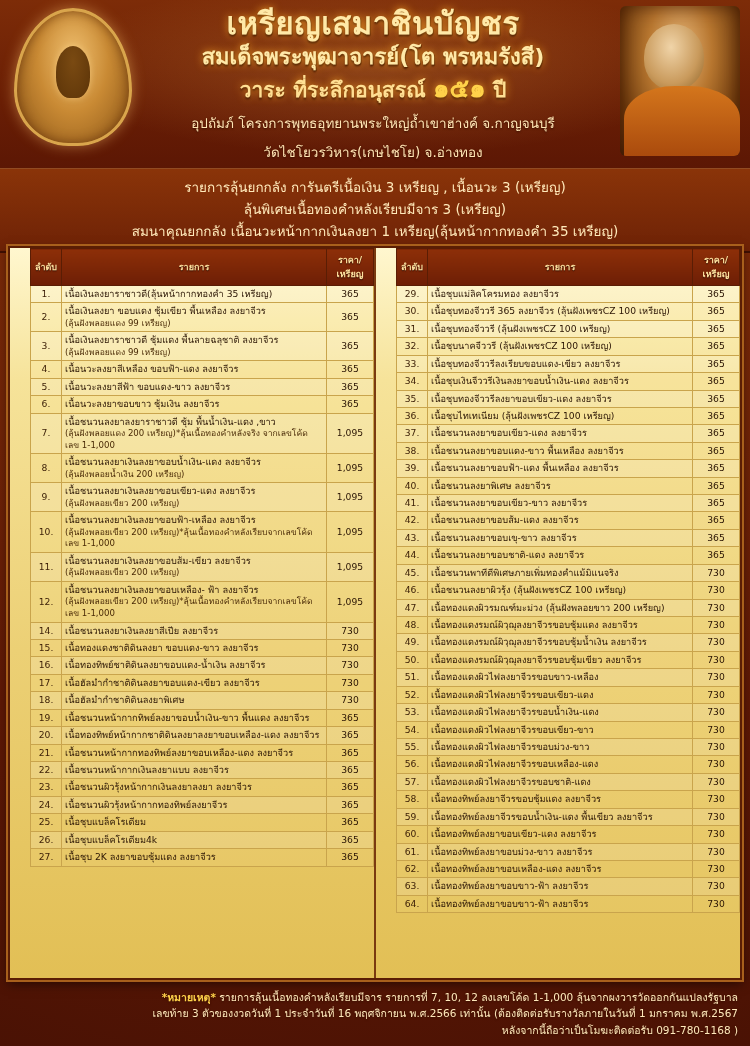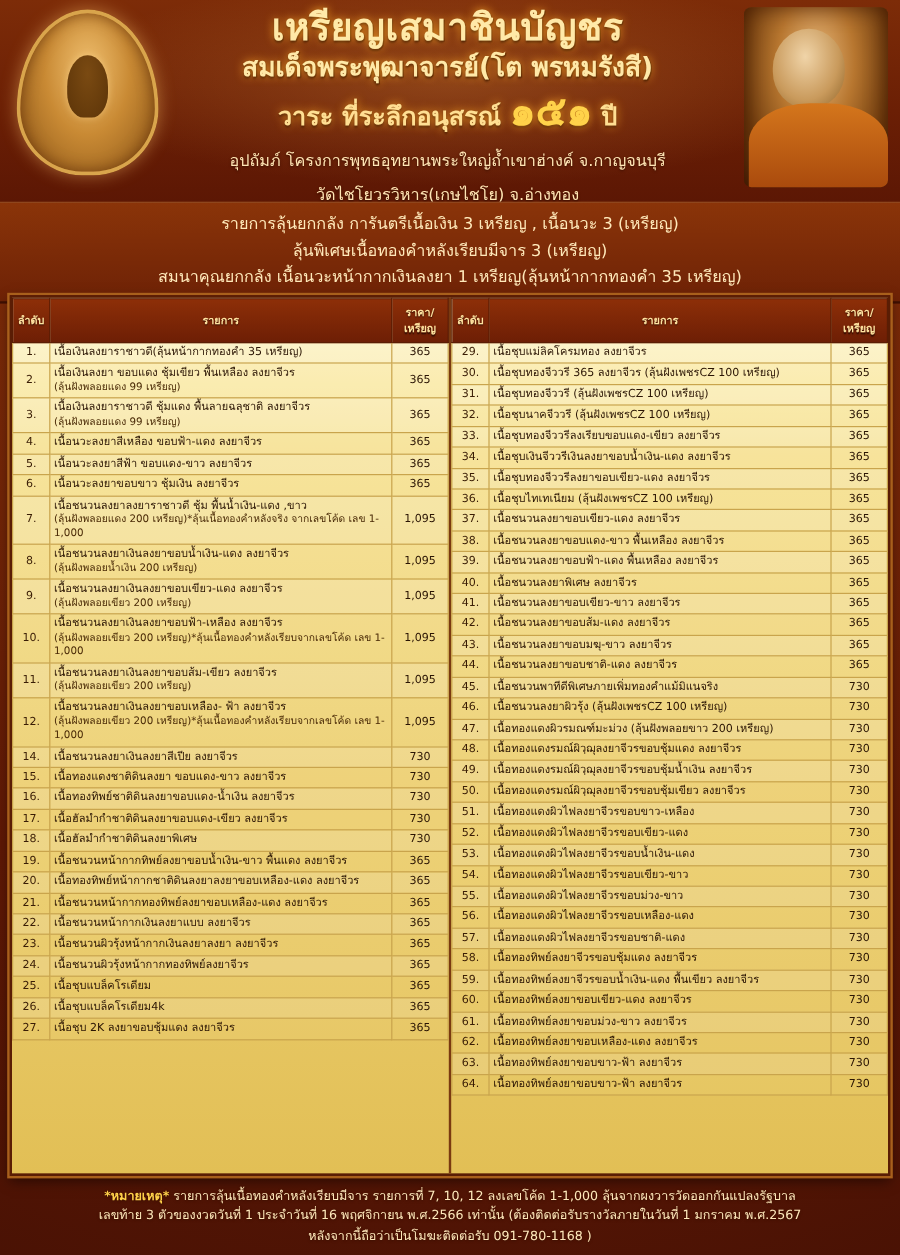--- a/index.html
+++ b/index.html
@@ -69,21 +69,21 @@
   .t2{
     font-size:22px;font-weight:bold;color:#ffe9a8;
     text-shadow:0 0 8px rgba(255,170,40,.9),0 2px 2px #3a1000,1px 1px 0 #5a2400;
     line-height:1.3;
   }
   .t3{
     font-size:21px;font-weight:bold;color:#ffdf93;
     text-shadow:0 0 8px rgba(255,170,40,.9),0 2px 2px #3a1000;
     line-height:1.35;
   }
-  .t3 .years{color:#ffd24a;font-size:34px;}
+  .t3 .years{color:#ffd24a;font-size:26px;}
   .t4{
     margin-top:6px;font-size:13.5px;color:#ffe5b4;
     text-shadow:0 1px 2px #3a1000;line-height:1.7;
   }
 
   
   .subbanner{
     margin:0;padding:8px 10px 8px;
     background:linear-gradient(180deg,#8a3409 0%, #6e2206 100%);
     text-align:center;
@@ -98,21 +98,21 @@
 
   
   .tablewrap{
     position:absolute;left:8px;right:8px;top:246px;bottom:66px;
     display:flex;gap:0;
     background:linear-gradient(180deg,#fff7cf 0%, #f6e39a 18%, #ecd075 55%, #e2bf55 100%);
     border:2px solid #5a1d04;
     box-shadow:0 0 0 2px #a8601c, 0 4px 10px rgba(0,0,0,.5);
     overflow:hidden;
   }
-  .col{flex:1 1 50%;display:flex;flex-direction:column;min-width:0;}
+  .col{flex:1 1 50%;display:flex;flex-direction:column;min-width:0;padding-left:20px;}
   .col.left{border-right:2px solid #7a3a10;}
   table{
     width:100%;border-collapse:collapse;table-layout:fixed;
   }
   thead th{
     background:linear-gradient(180deg,#8d2f08 0%, #6d1e05 100%);
     color:#ffe3a0;font-size:9px;font-weight:bold;
     padding:4px 2px;border:1px solid #5a1d04;
     text-shadow:0 1px 1px #2e0b00;
   }
@@ -128,21 +128,21 @@
   td.c-price{text-align:center;width:42px;}
   tbody tr:nth-child(odd) td{background:rgba(255,255,255,.16);}
   tbody tr:nth-child(even) td{background:rgba(255,240,170,.10);}
   .sub{display:block;font-size:8.6px;color:#4a2a06;}
 
   
   .footer{
     position:absolute;left:8px;right:8px;bottom:6px;
     font-size:10.5px;color:#ffe9bb;line-height:1.55;
     text-shadow:0 1px 2px #3a1000;
-    text-align:center;padding:2px 4px;
+    text-align:right;padding:2px 4px;
   }
   .footer .note-label{color:#ffd24a;font-weight:bold;}
 </style>
 </head>
 <body>
 
 <div class="page">
 
   <div class="header">
     <div class="hdr-amulet"></div>
@@ -383,21 +383,21 @@
               <td><span>เนื้อชนวนลงยาขอบเขียว-ขาว ลงยาจีวร</span></td>
               <td class="c-price">365</td>
             </tr>
             <tr>
               <td class="c-no">42.</td>
               <td><span>เนื้อชนวนลงยาขอบส้ม-แดง ลงยาจีวร</span></td>
               <td class="c-price">365</td>
             </tr>
             <tr>
               <td class="c-no">43.</td>
-              <td><span>เนื้อชนวนลงยาขอบมฆุ-ขาว ลงยาจีวร</span></td>
+              <td><span>เนื้อชนวนลงยาขอบเขุ-ขาว ลงยาจีวร</span></td>
               <td class="c-price">365</td>
             </tr>
             <tr>
               <td class="c-no">44.</td>
               <td><span>เนื้อชนวนลงยาขอบชาติ-แดง ลงยาจีวร</span></td>
               <td class="c-price">365</td>
             </tr>
             <tr>
               <td class="c-no">45.</td>
               <td><span>เนื้อชนวนพาทีดีพิเศษภายเพิ่มทองคำแม้มิแนจริง</span></td>

